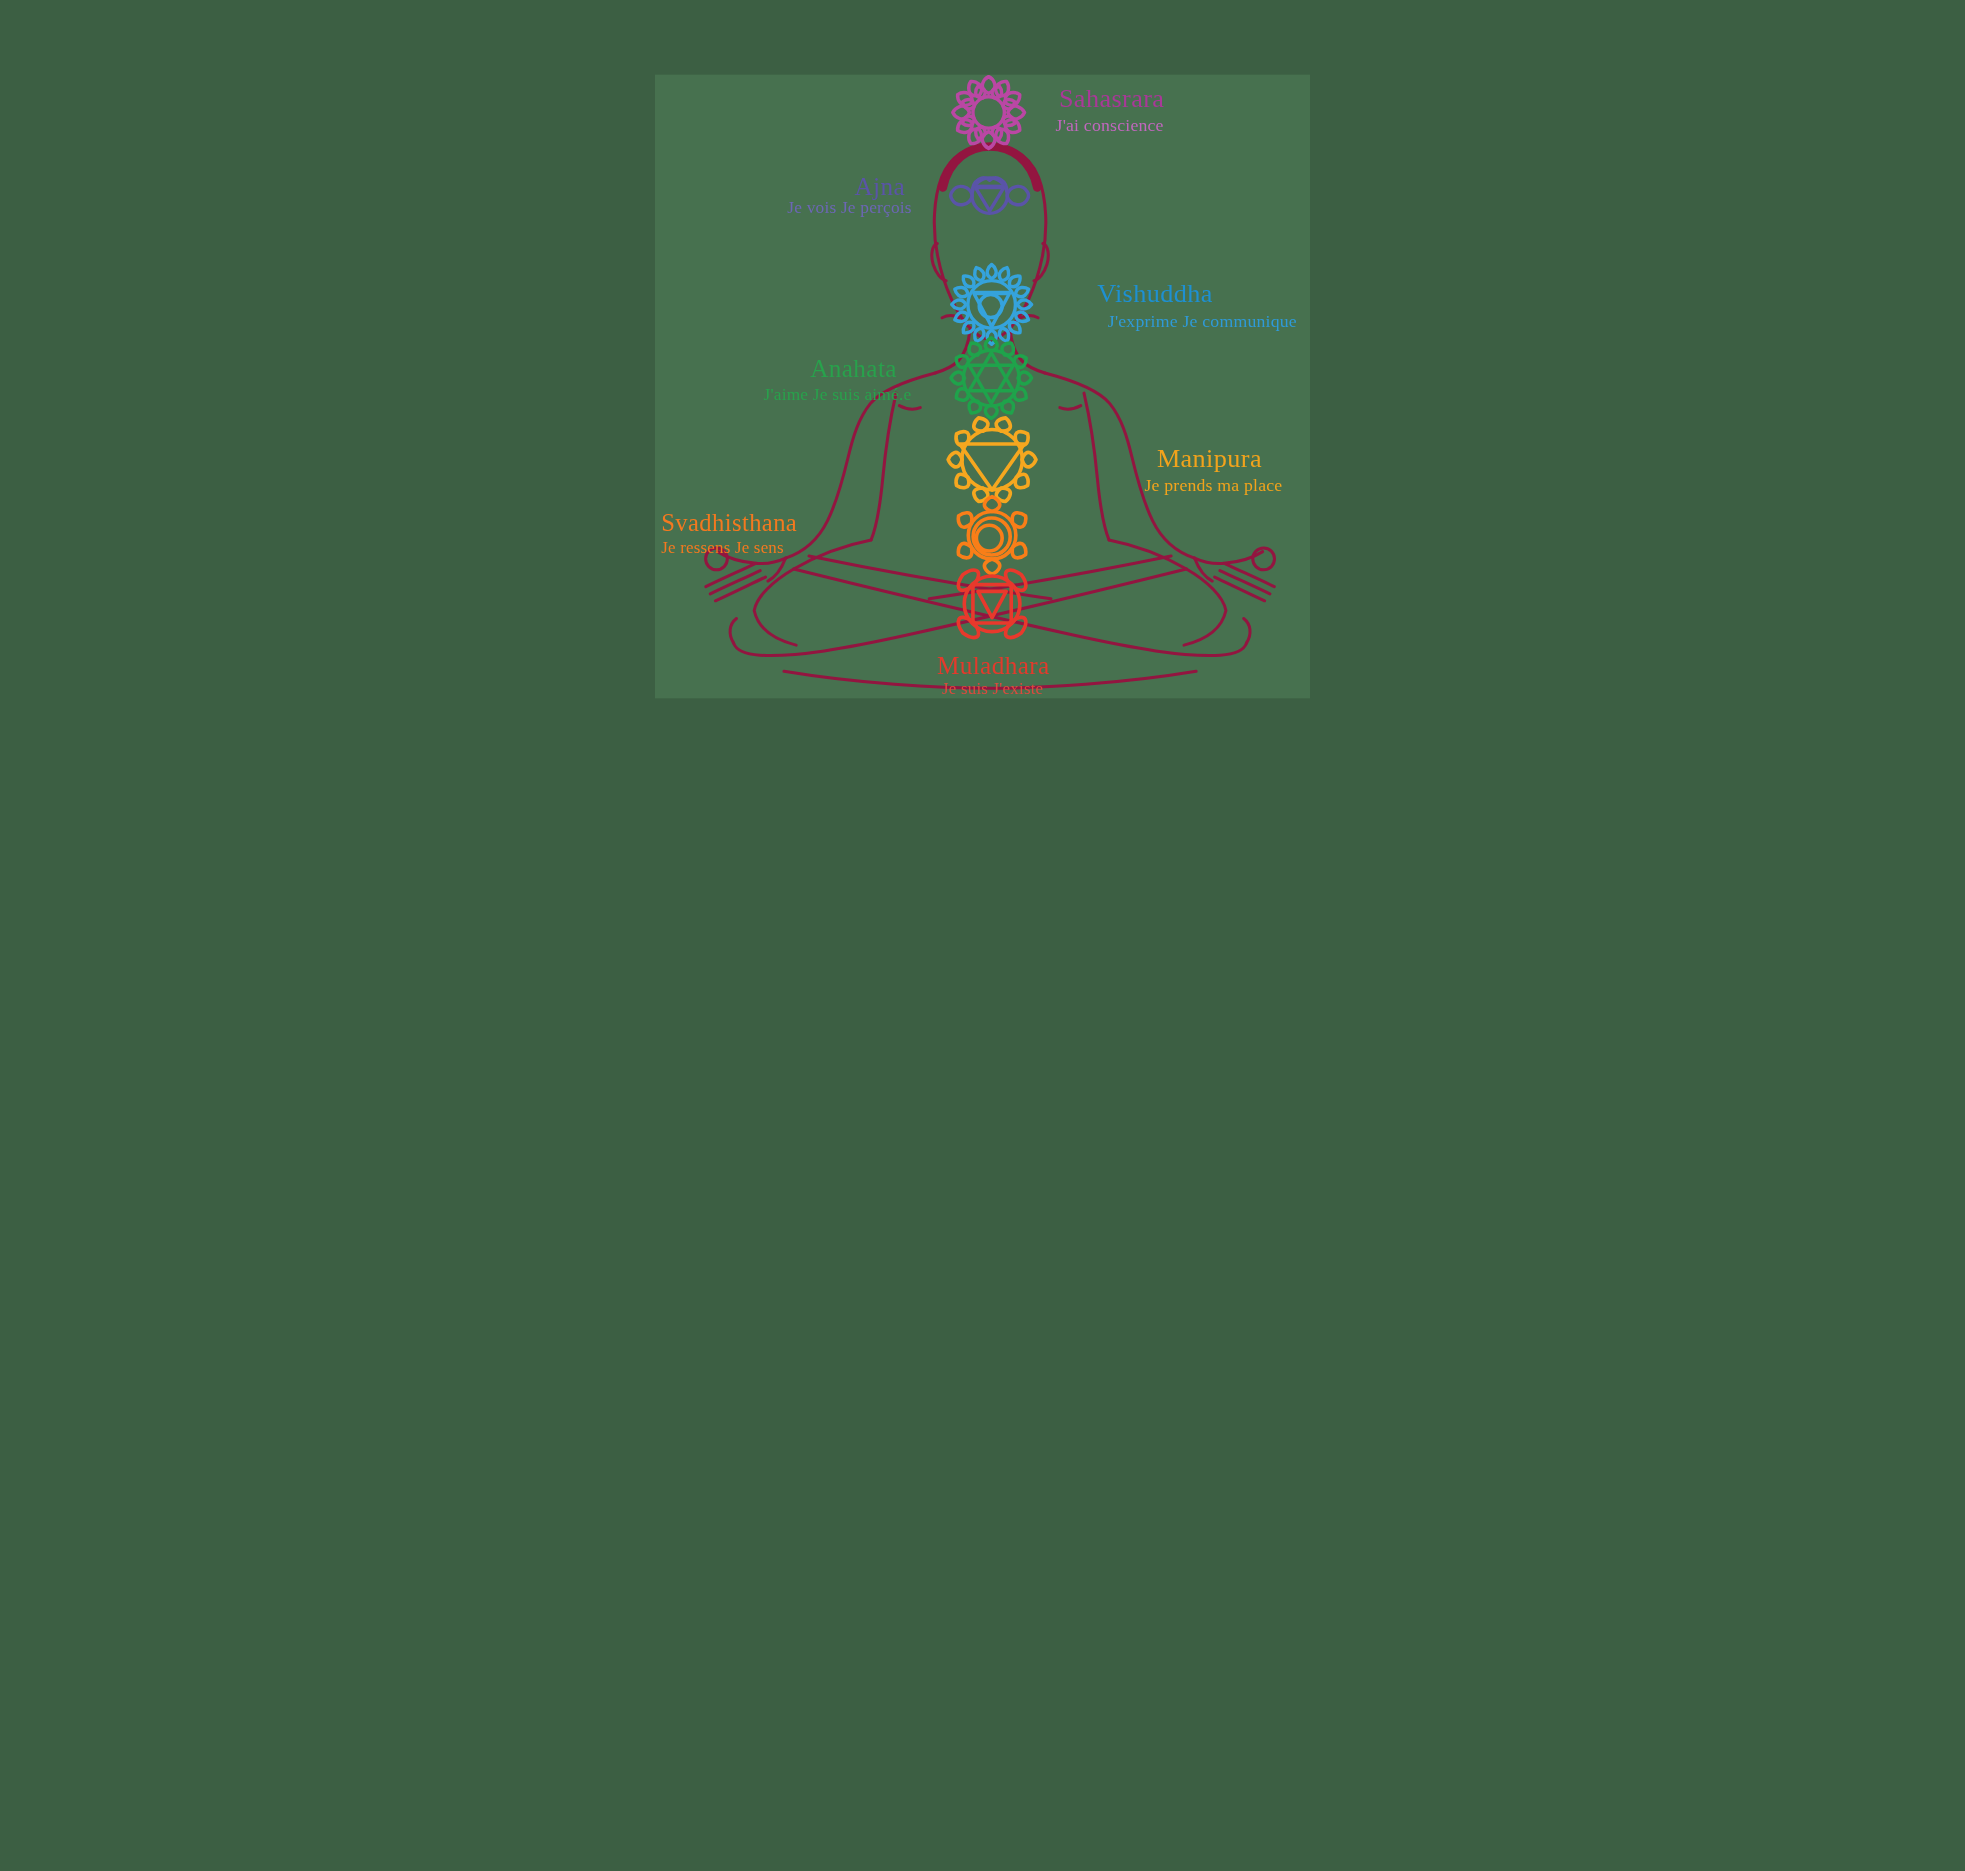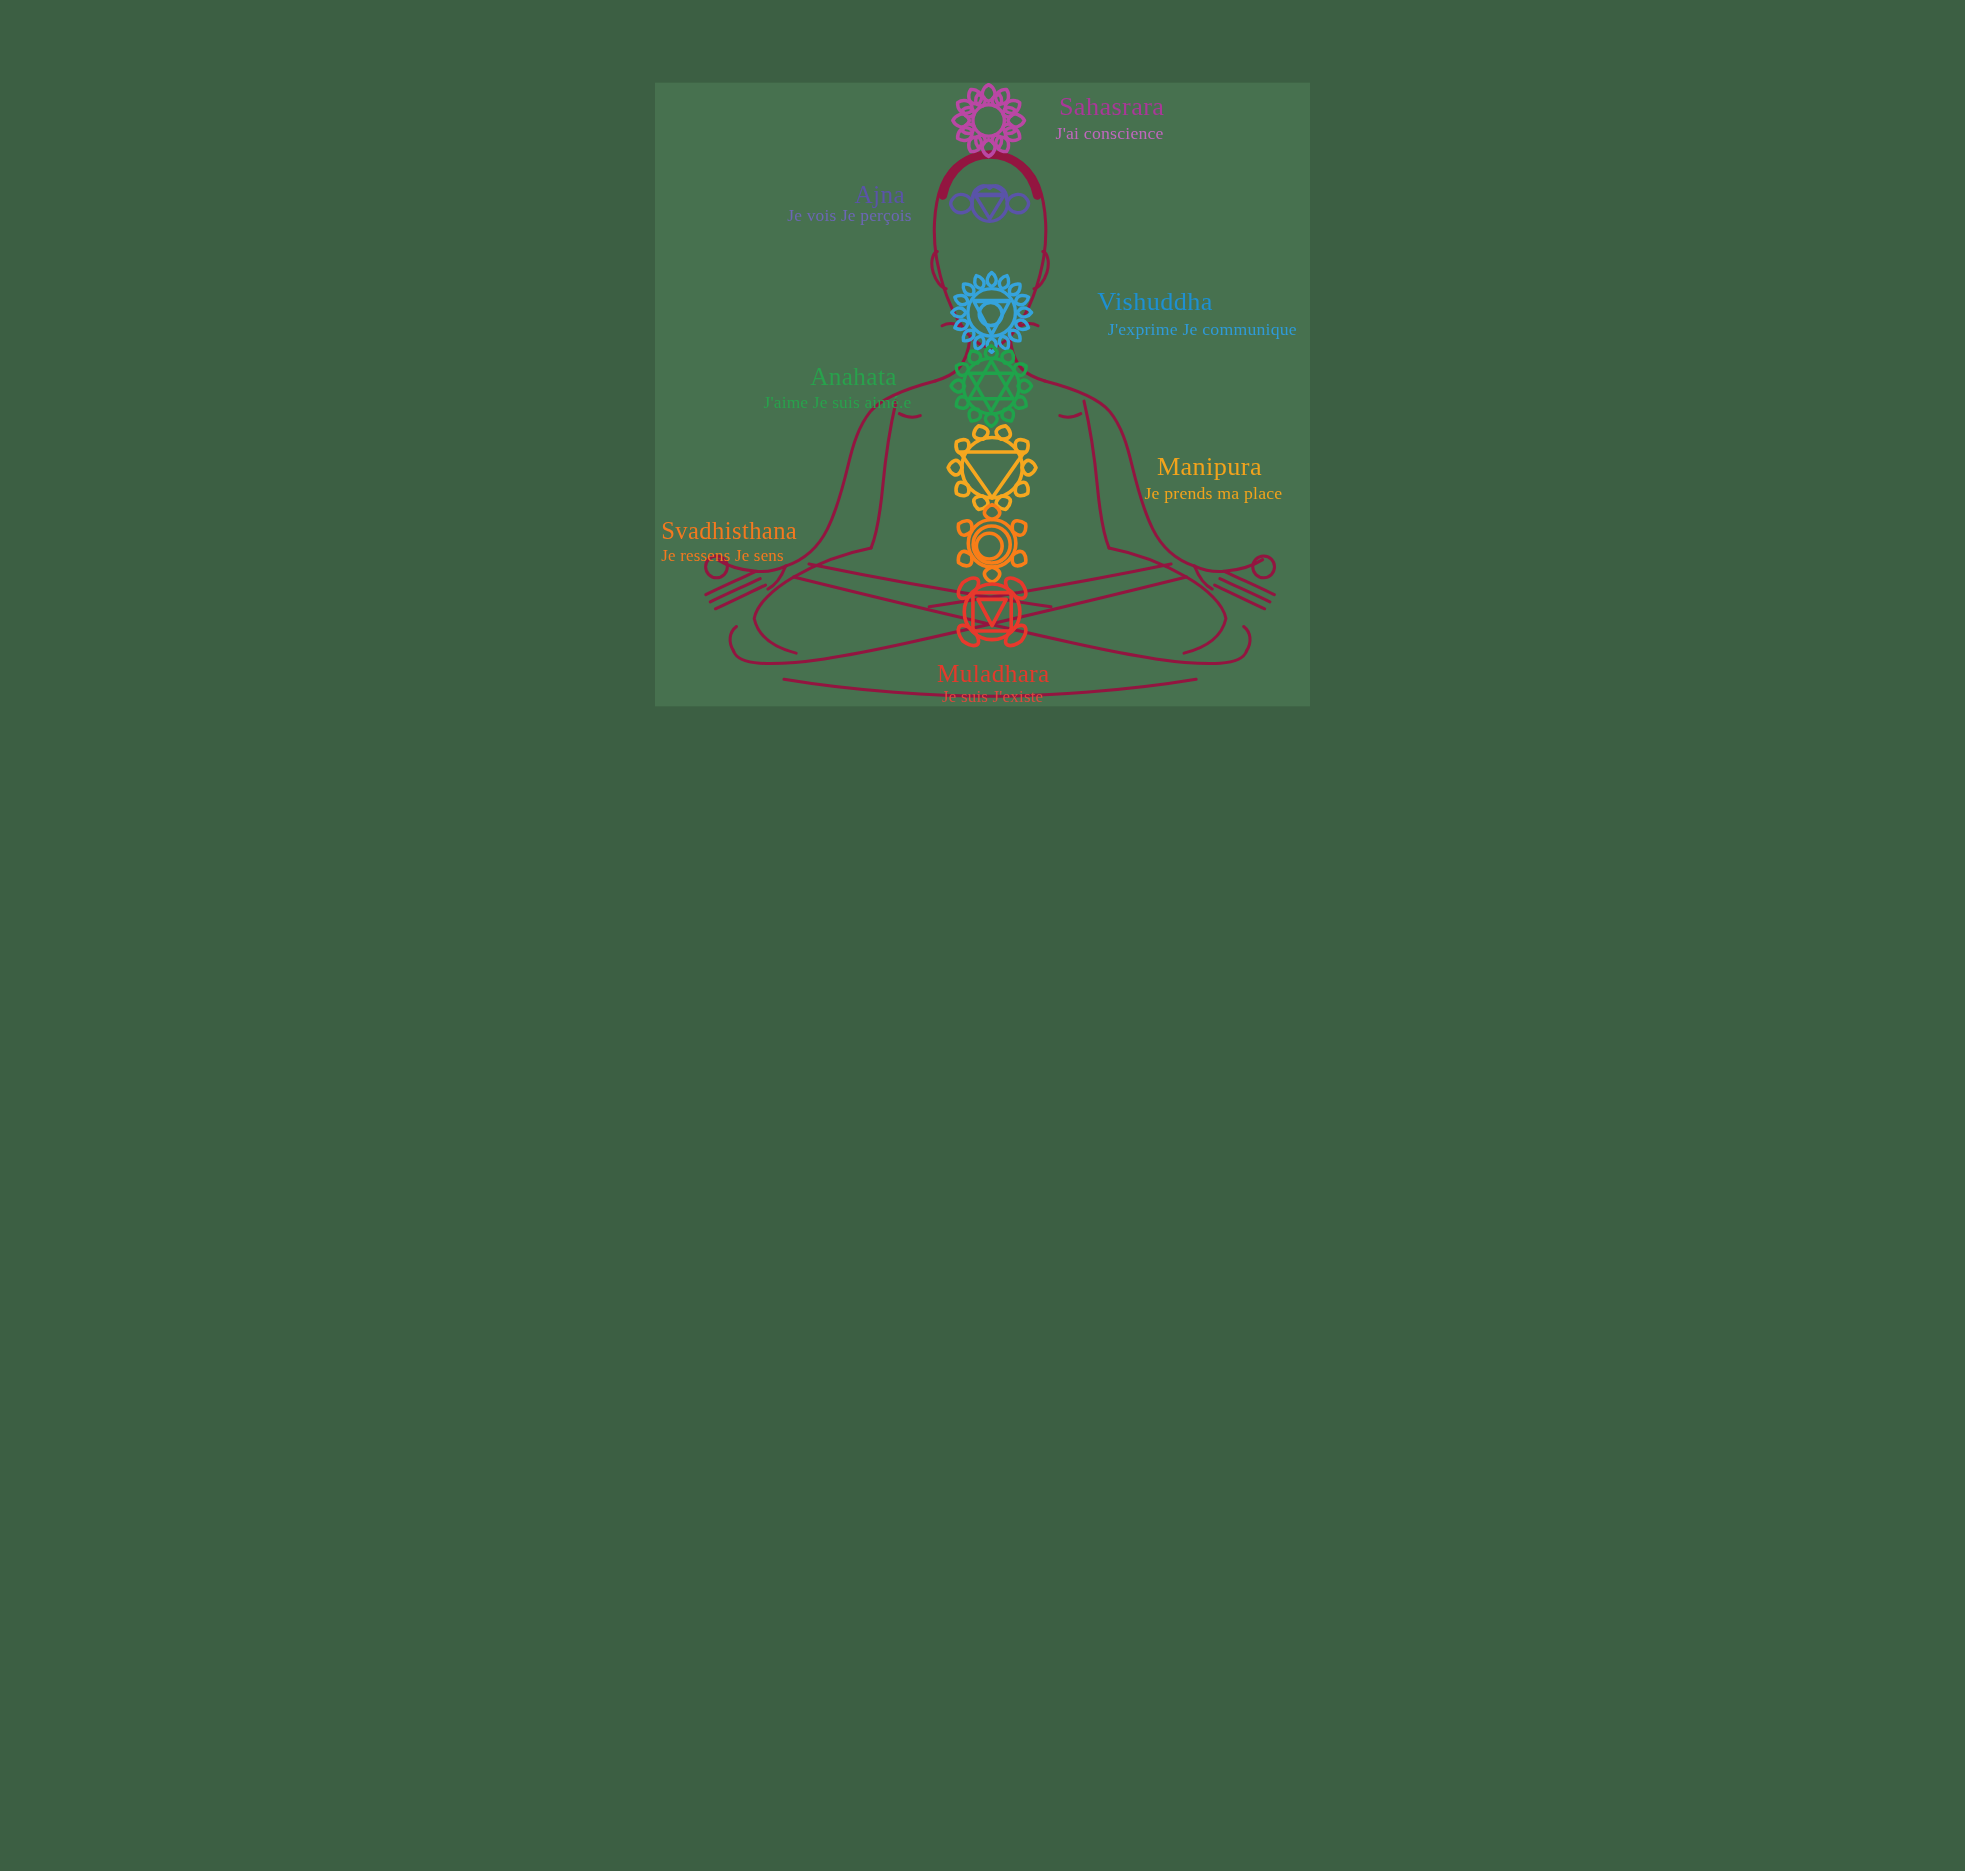--- a/index.html
+++ b/index.html
@@ -1,17 +1,17 @@
 <!DOCTYPE html>
 <html style="font-size:9.7px"><head>
 <meta charset="utf-8">
 <style>
   html,body{margin:0;padding:0;}
   body{background:#3c5f43;font-family:"Liberation Serif", serif;}
-  .stage{width:655px;height:757px;margin:16px auto;position:relative;overflow:hidden;}
+  .stage{width:655px;height:757px;margin:8px auto;position:relative;overflow:hidden;}
   svg{display:block;width:100%;height:100%;}
   text{font-family:"Liberation Serif", serif;}
   .chakra-title{letter-spacing:2px;}
   .chakra-tagline{letter-spacing:1px;}
 </style>
 </head>
 <body>
 
 <div class="stage">
 <svg viewBox="0 0 3249 3094" xmlns="http://www.w3.org/2000/svg">

